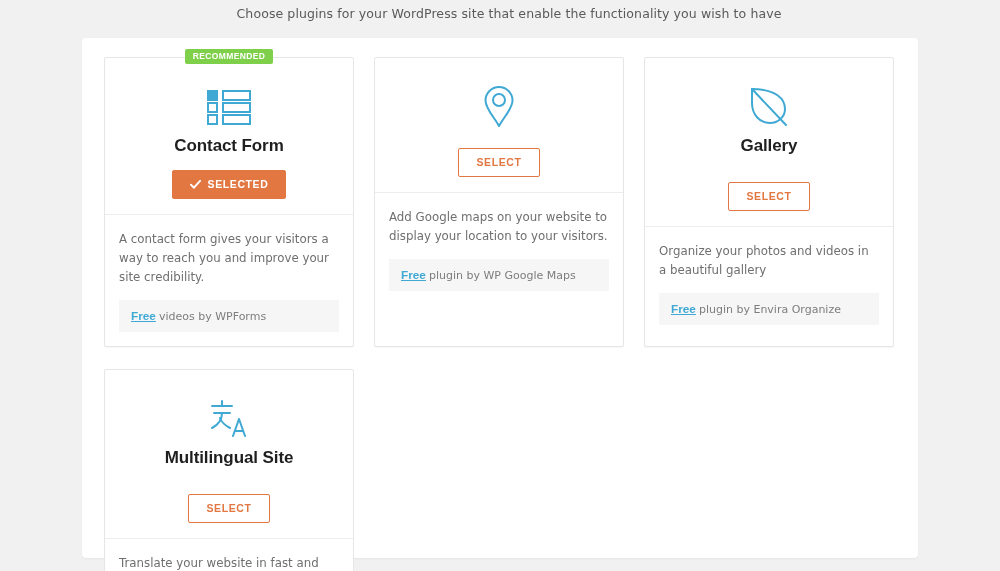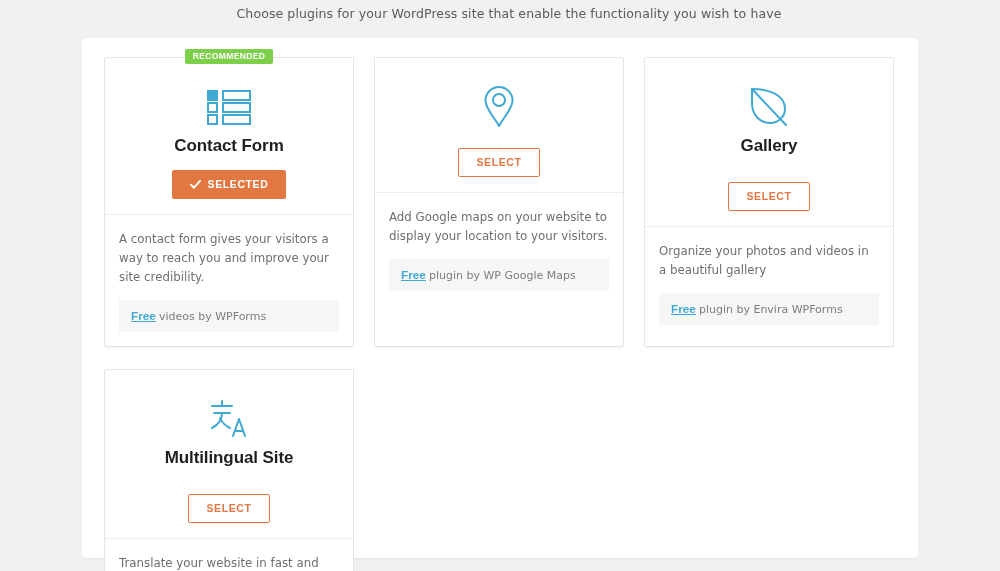--- a/index.html
+++ b/index.html
@@ -235,21 +235,21 @@
     </svg>
           </div>
       <h3 class="card-title">Gallery</h3>
       <div class="btn btn-select">
             <span>SELECT</span>
           </div>
     </div>
     <div class="card-body">
       <p class="card-desc">Organize your photos and videos in a beautiful gallery</p>
       <div class="plugin-meta">
-        <span class="plugin-free">Free</span><span>plugin by Envira WPForms</span>
+        <span class="plugin-free">Free</span><span>plugin by Envira Organize</span>
       </div>
     </div>
       </div>
       <div class="card">
 
     <div class="card-top">
       <div class="card-icon">
             <svg width="42" height="42" viewBox="0 0 42 42">
       <line x1="4" y1="8" x2="24" y2="8" stroke="#3fa9d4" stroke-width="2" stroke-linecap="round"></line>
       <line x1="14" y1="3" x2="14" y2="8" stroke="#3fa9d4" stroke-width="2" stroke-linecap="round"></line>

